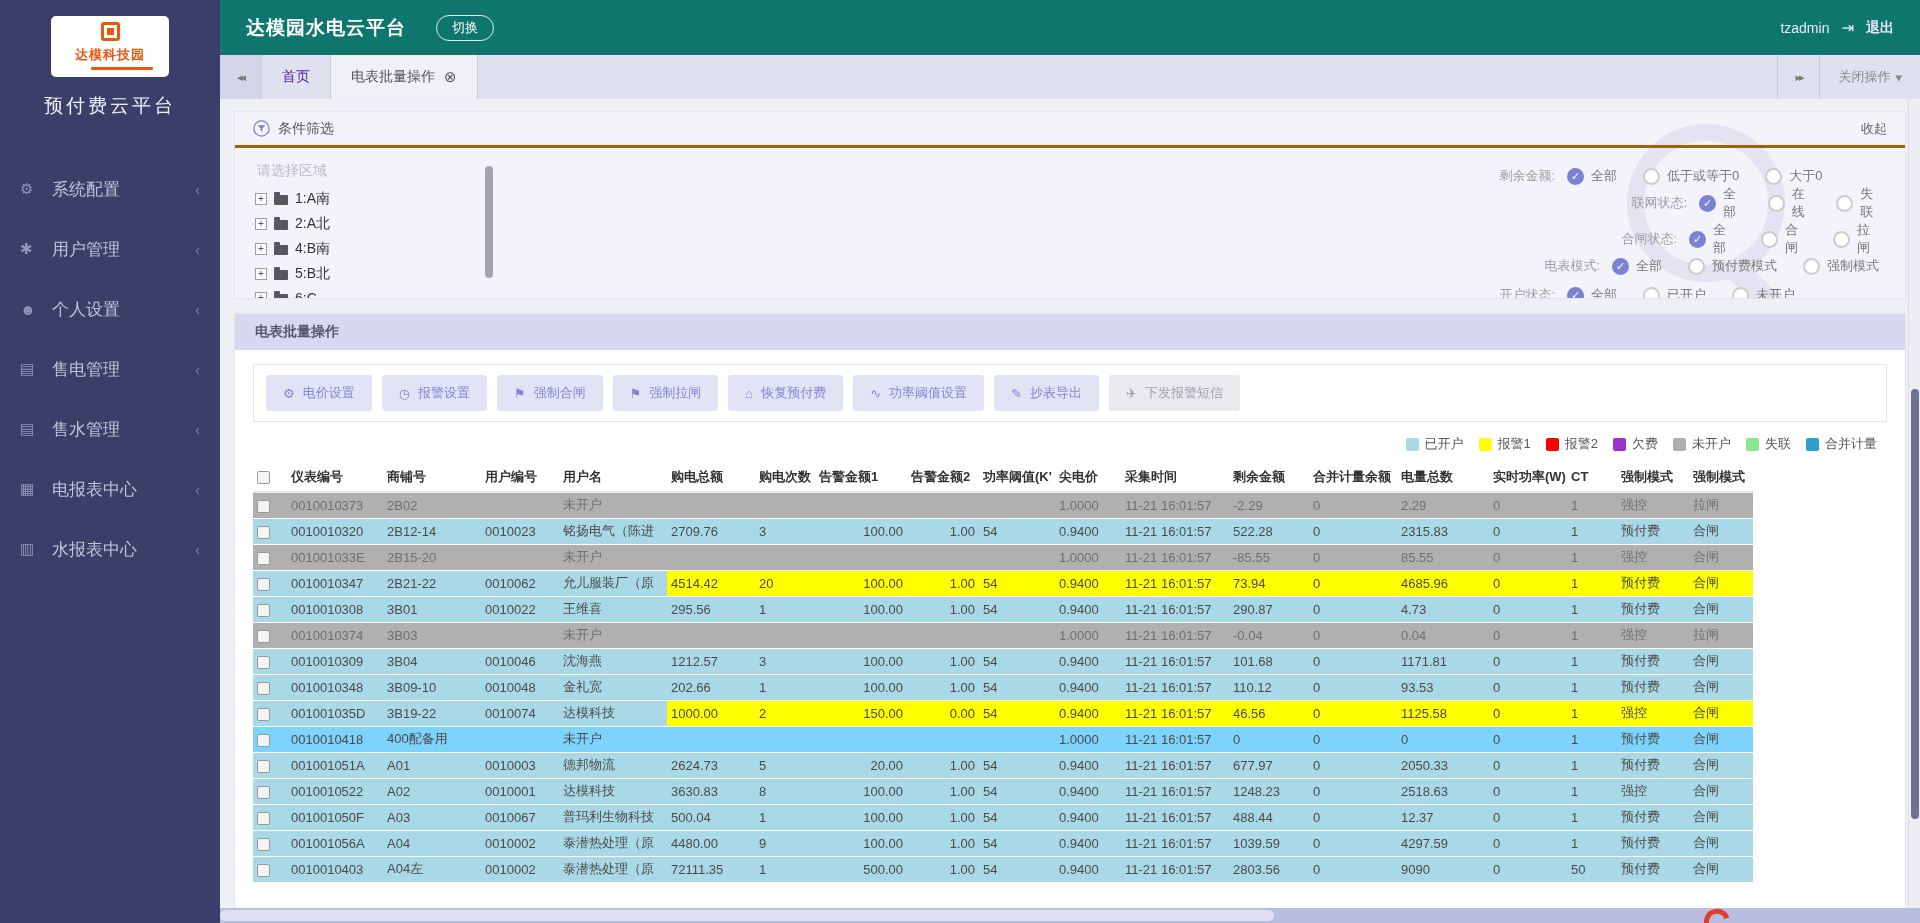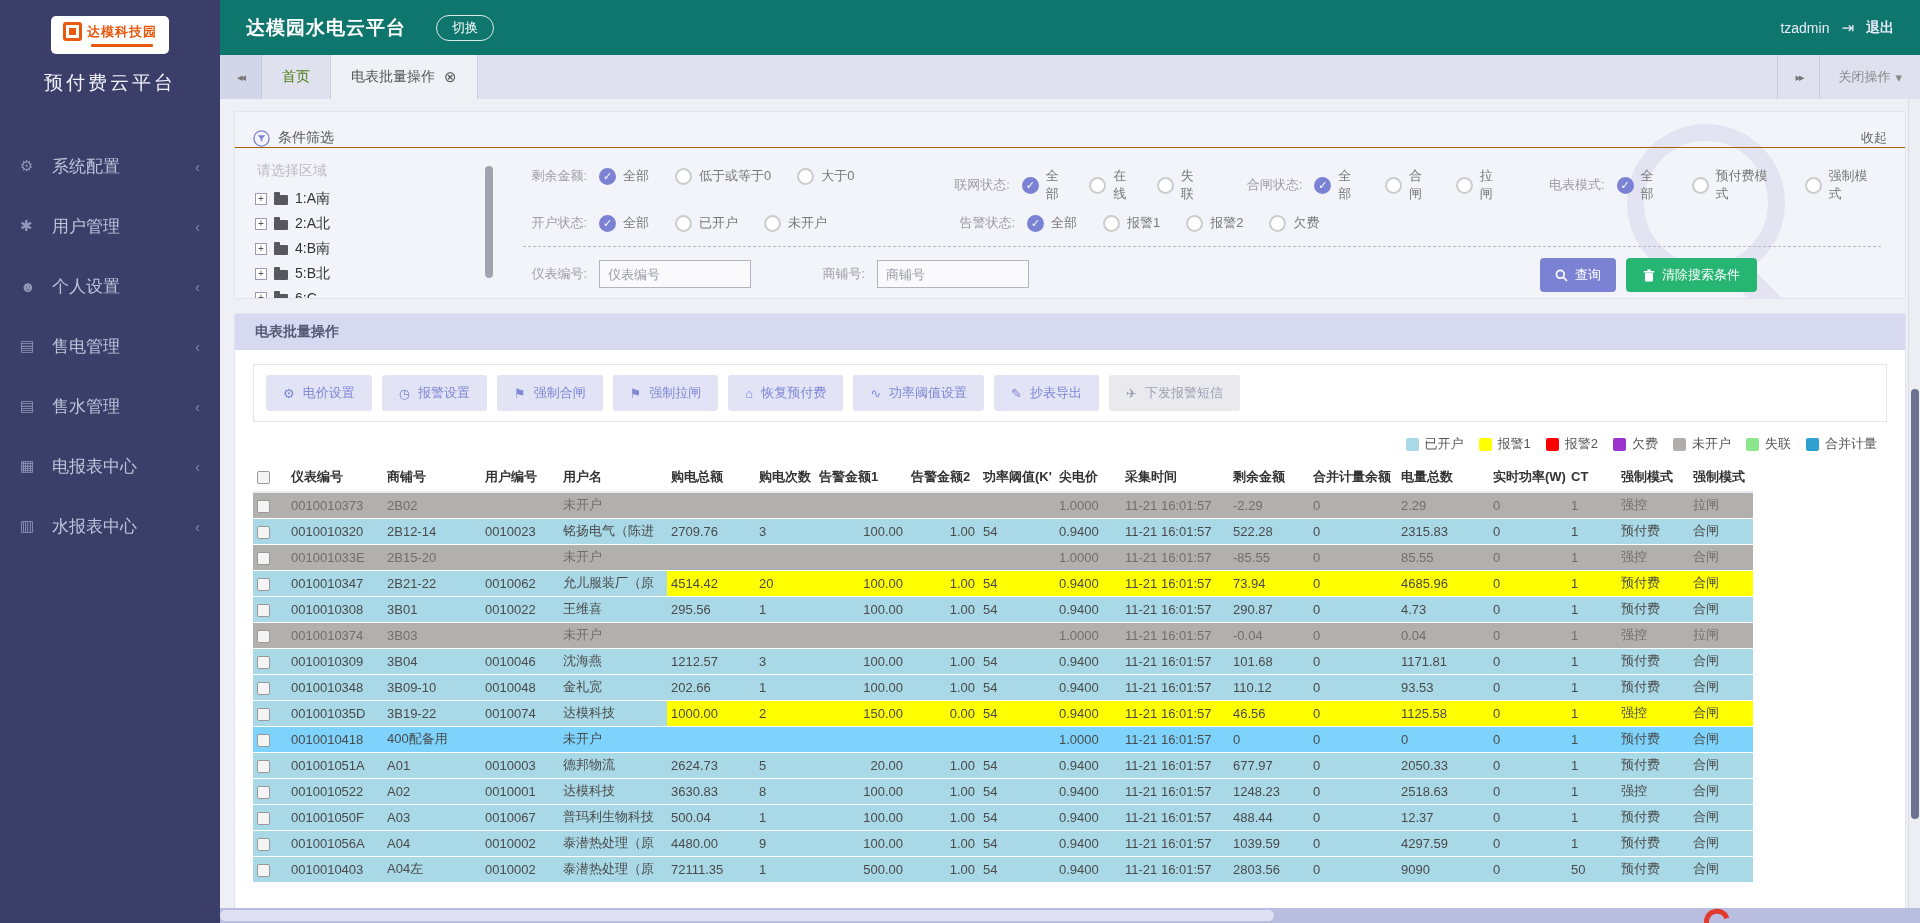--- a/index.html
+++ b/index.html
@@ -2,21 +2,21 @@
 <html><head>
 <meta charset="utf-8">
 <style>
   * { box-sizing: border-box; margin: 0; padding: 0; }
   html, body { width: 1920px; height: 923px; overflow: hidden; }
   body { font-family: "Liberation Sans", "DejaVu Sans", sans-serif; background: #eff0f6; position: relative; }
 
   
   .sidebar { position: absolute; left: 0; top: 0; bottom: 0; width: 220px; background: #3a3e68; z-index: 5; }
   .logo-box { width: 118px; margin: 16px auto 0; background: #fff; border-radius: 5px; padding: 6px 8px; display: flex; flex-direction: column; align-items: center; }
-  .logo-row { display: flex; align-items: center; gap: 5px; }
+  .logo-row { display: flex; align-items: center; gap: 5px; flex-direction: column; }
   .logo-cube { width: 19px; height: 19px; border: 3px solid #e8590f; border-radius: 3px; position: relative; }
   .logo-cube::after { content: ''; position: absolute; left: 3px; top: 3px; width: 7px; height: 7px; background: #e8590f; }
   .logo-text { color: #e8590f; font-weight: bold; font-size: 13px; letter-spacing: 1px; white-space: nowrap; }
   .logo-subbar { height: 3px; background: #e8590f; width: 62px; margin: 3px 0 1px 24px; border-radius: 1px; }
   .platform-title { color: #f2f3fa; font-size: 19px; text-align: center; margin-top: 16px; letter-spacing: 3px; }
   .menu { margin-top: 40px; }
   .menu-item { display: flex; align-items: center; height: 60px; padding: 0 20px; color: #bfc3dc; cursor: pointer; }
   .mi-icon { width: 32px; font-size: 15px; color: #9397bb; }
   .mi-label { flex: 1; font-size: 17px; }
   .mi-chevron { color: #8286aa; font-size: 15px; }
@@ -25,44 +25,44 @@
   .topbar { position: absolute; left: 220px; right: 0; top: 0; height: 55px; background: #0f766e; display: flex; align-items: center; padding: 0 26px; z-index: 4; }
   .top-title { color: #fff; font-size: 19px; font-weight: bold; letter-spacing: 1px; }
   .switch-btn { margin-left: 30px; color: #fff; border: 1px solid rgba(255,255,255,.85); border-radius: 13px; padding: 3px 15px; font-size: 13px; background: transparent; cursor: pointer; }
   .top-right { margin-left: auto; display: flex; align-items: center; gap: 12px; color: #e9ebfa; font-size: 14px; }
   .logout-icon { font-size: 15px; color: #e9ebfa; }
   .logout-label { font-weight: bold; cursor: pointer; }
 
   
   .tabbar { position: absolute; left: 220px; right: 0; top: 55px; height: 44px; background: #dfe1ef; display: flex; align-items: stretch; z-index: 4; }
   .tab-nav-btn { width: 42px; display: flex; align-items: center; justify-content: center; color: #777; background: #d3d5e8; border-right: 1px solid #c7c9dd; font-size: 11px; letter-spacing: -2px; cursor: pointer; }
-  .tab { display: flex; align-items: center; padding: 0 20px; font-size: 14px; color: #4d7c0f; border-right: 1px solid #cccedf; cursor: pointer; }
+  .tab { display: flex; align-items: center; padding: 0 20px; font-size: 14px; color: #4c1d95; border-right: 1px solid #cccedf; cursor: pointer; }
   .tab.active { background: #f0f1f7; color: #555; }
   .tab-close { margin-left: 9px; color: #555; font-size: 15px; cursor: pointer; }
   .tab-right { margin-left: auto; display: flex; align-items: stretch; }
   .close-ops { display: flex; align-items: center; gap: 5px; padding: 0 18px; border-left: 1px solid #c7c9dd; color: #888; font-size: 13px; cursor: pointer; }
 
   
   .content { position: absolute; left: 220px; right: 12px; top: 99px; bottom: 0; padding: 12px 2px 0 14px; overflow: hidden; }
 
   
   .filter-card { position: relative; background: #f3f4f9; border: 1px solid #e3e4ef; height: 188px; overflow: hidden; }
-  .filter-head { height: 36px; display: flex; align-items: flex-end; padding: 0 18px; border-bottom: 1px solid #a16207; position: relative; z-index: 2; }
+  .filter-head { height: 36px; display: flex; align-items: center; padding: 0 18px; border-bottom: 3px solid #a16207; position: relative; z-index: 2; }
   .filter-title { margin-left: 8px; font-size: 14px; color: #555; }
   .collapse-btn { margin-left: auto; color: #666; font-size: 13px; cursor: pointer; }
   .filter-body { position: relative; display: flex; padding: 8px 0 0 20px; z-index: 1; }
   .tree-panel { width: 228px; }
   .tree-label { color: #babac8; font-size: 14px; margin: 6px 0 10px 2px; }
   .tree-node { display: flex; align-items: center; gap: 7px; margin: 7px 0; font-size: 14px; color: #333; cursor: pointer; }
   .plusbox { width: 12px; height: 12px; border: 1px solid #9a9ab0; background: #fff; color: #555; font-size: 10px; line-height: 10px; text-align: center; flex: none; }
   .folder { width: 14px; height: 10px; background: #57575f; position: relative; border-radius: 1px; flex: none; margin-top: 2px; }
   .folder::before { content: ''; position: absolute; top: -3px; left: 0; width: 6px; height: 3px; background: #57575f; border-radius: 1px 1px 0 0; }
   .tree-scrollbar { width: 8px; border-radius: 4px; background: #a3a3ae; height: 112px; margin: 10px 16px 0 2px; flex: none; cursor: pointer; }
   .filters-panel { flex: 1; position: relative; }
-  .radio-row { display: flex; align-items: flex-start; margin-top: 11px; }
+  .radio-row { display: flex; align-items: flex-end; margin-top: 11px; flex-direction: column; }
   .radio-group { display: flex; align-items: center; }
   .rg-w1 { width: 428px; } .rg-w2 { width: 296px; } .rg-w3 { width: 306px; }
   .rg-label { min-width: 78px; text-align: right; color: #9b9ba8; font-size: 13px; margin-right: 12px; }
   .radio-opt { display: flex; align-items: center; margin-right: 26px; color: #777; font-size: 13px; cursor: pointer; }
   .radio-circle { width: 17px; height: 17px; border: 2px solid #ccc; border-radius: 50%; background: #fff; margin-right: 7px; flex: none; }
   .radio-circle.checked { background: #7b82d4; border-color: #7b82d4; color: #fff; display: flex; align-items: center; justify-content: center; font-size: 11px; }
   .dashed-divider { border-top: 1px dashed #b9b9c4; margin: 14px 24px 0 14px; }
   .input-row { display: flex; align-items: center; margin-top: 13px; position: relative; }
   .input-group { display: flex; align-items: center; }
   .input-group + .input-group { margin-left: 36px; }

